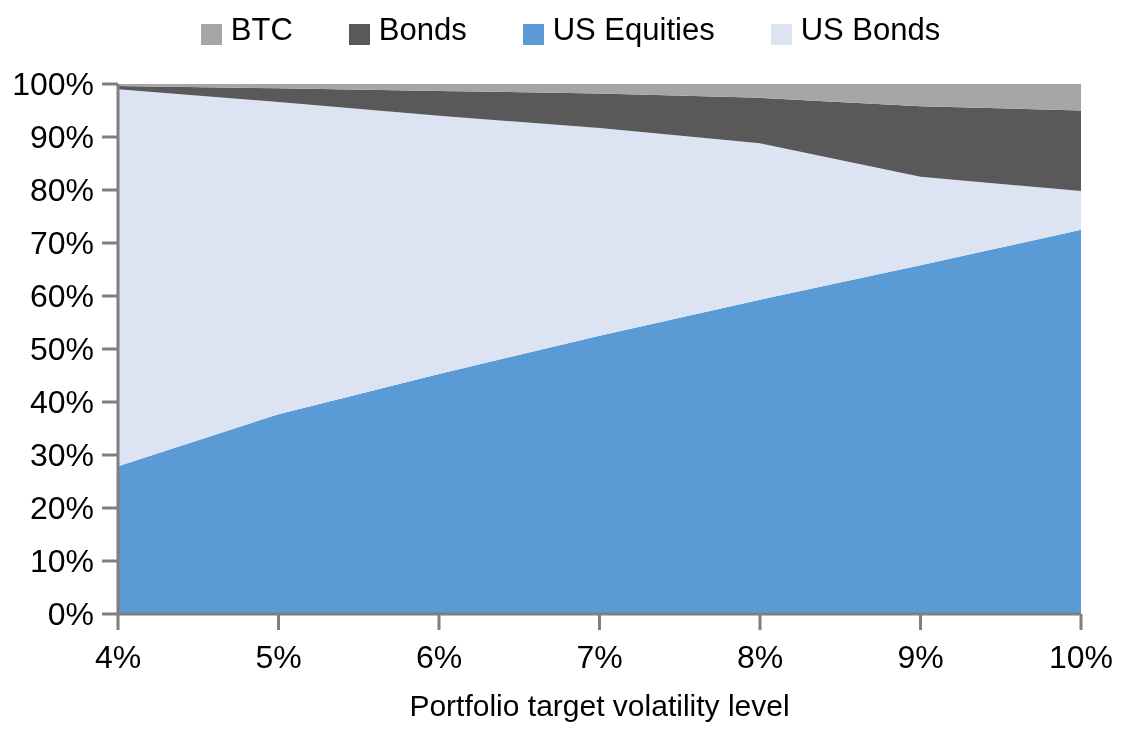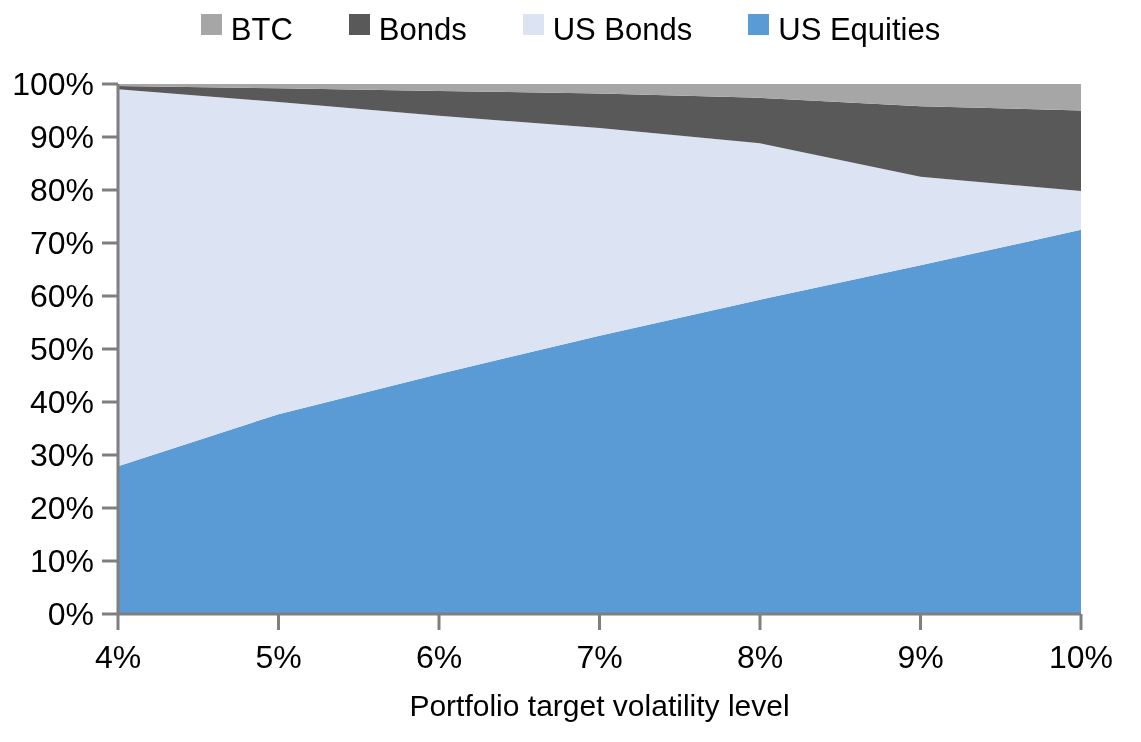--- a/index.html
+++ b/index.html
@@ -32,21 +32,21 @@
     height: 46px;
     display: flex;
     flex-direction: row;
     justify-content: center;
     align-items: center;
     gap: 56px;
   }
   .legend-item {
     display: flex;
     flex-direction: row;
-    align-items: flex-start;
+    align-items: flex-end;
     gap: 9px;
   }
   .legend-swatch {
     width: 21px;
     height: 21px;
     flex: 0 0 auto;
     display: block;
   }
   .legend-label {
     font-size: 31px;
@@ -93,27 +93,27 @@
       <span class="legend-swatch" style="background: rgb(166, 166, 166);"></span>
       <span class="legend-label">BTC</span>
     </div>
 
     <div class="legend-item">
       <span class="legend-swatch" style="background: rgb(89, 89, 89);"></span>
       <span class="legend-label">Bonds</span>
     </div>
 
     <div class="legend-item">
-      <span class="legend-swatch" style="background: rgb(220, 227, 242);"></span>
-      <span class="legend-label">US Bonds</span>
+      <span class="legend-swatch" style="background: rgb(91, 155, 213);"></span>
+      <span class="legend-label">US Equities</span>
     </div>
 
     <div class="legend-item">
-      <span class="legend-swatch" style="background: rgb(91, 155, 213);"></span>
-      <span class="legend-label">US Equities</span>
+      <span class="legend-swatch" style="background: rgb(220, 227, 242);"></span>
+      <span class="legend-label">US Bonds</span>
     </div>
 
   </div>
 
   <div id="plot-wrap">
     <svg id="plot-svg" width="1141" height="742" viewBox="0 0 1141 742">
 
       <g>
         <path id="area-us-equities" d="M118,466.13L278.5,414.19L439,373.91L599.5,335.75L760,299.71000000000004L920.5,265.26000000000005L1081,229.75L1081,614L920.5,614L760,614L599.5,614L439,614L278.5,614L118,614Z" fill="#5B9BD5"></path>
         <path id="area-us-bonds" d="M118,89.29999999999995L278.5,102.02000000000004L439,115.80000000000001L599.5,127.98999999999995L760,143.36L920.5,176.75L1081,191.06000000000006L1081,229.75L920.5,265.26000000000005L760,299.71000000000004L599.5,335.75L439,373.91L278.5,414.19L118,466.13Z" fill="#DCE3F2"></path>

